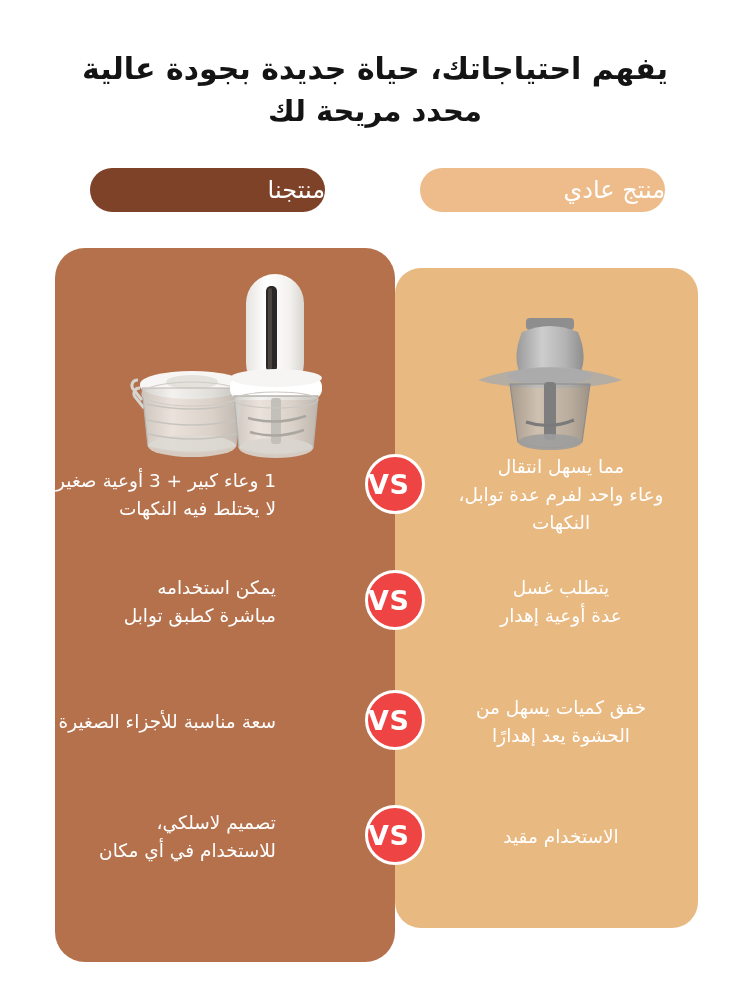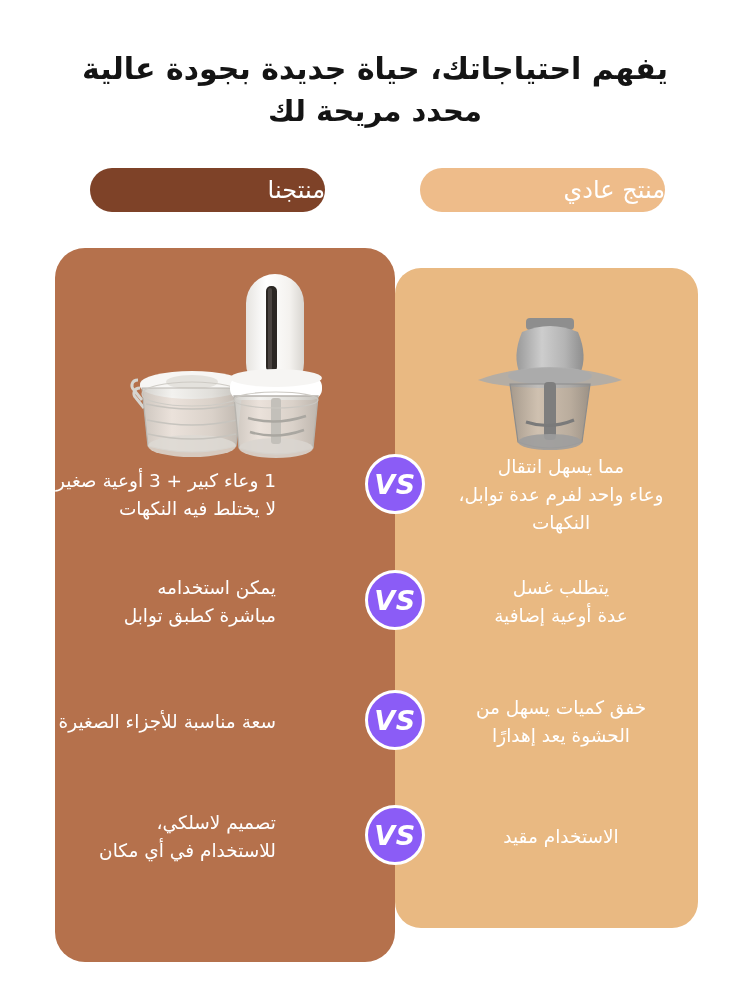--- a/index.html
+++ b/index.html
@@ -132,32 +132,30 @@
   .side-ordinary .tline { display: block; width: 100%; text-align: center; }
 
   
   .vs {
     position: absolute;
     left: 365px;
     top: 16px;
     width: 60px;
     height: 60px;
     border-radius: 50%;
-    background: #8b5cf6;
+    background: #ef4444;
     border: 3px solid #ffffff;
     box-sizing: border-box;
     display: flex;
     align-items: center;
-    justify-content: center;
     color: #ffffff;
     font-weight: bold;
     font-size: 27px;
     letter-spacing: 0.5px;
     direction: ltr;
-    font-style: italic;
   }
 
   .row1 { top: 440px; }
   .row1 .side { height: 110px; }
   .row1 .vs { top: 14px; }
   .row2 { top: 556px; }
   .row3 { top: 676px; }
   .row4 { top: 791px; }
   .row2 .vs, .row3 .vs, .row4 .vs { top: 14px; }
 </style>
@@ -270,21 +268,21 @@
 <div class="row row2">
   <div class="side side-ours">
     <span class="tline">يمكن استخدامه</span>
     <span class="tline">مباشرة كطبق توابل</span>
   </div>
   <div class="vs">
     <span>VS</span>
   </div>
   <div class="side side-ordinary">
     <span class="tline">يتطلب غسل</span>
-    <span class="tline">عدة أوعية إضافية</span>
+    <span class="tline">عدة أوعية إهدار</span>
   </div>
 </div>
 
 <div class="row row3">
   <div class="side side-ours">
     <span class="tline">سعة مناسبة للأجزاء الصغيرة</span>
   </div>
   <div class="vs">
     <span>VS</span>
   </div>

